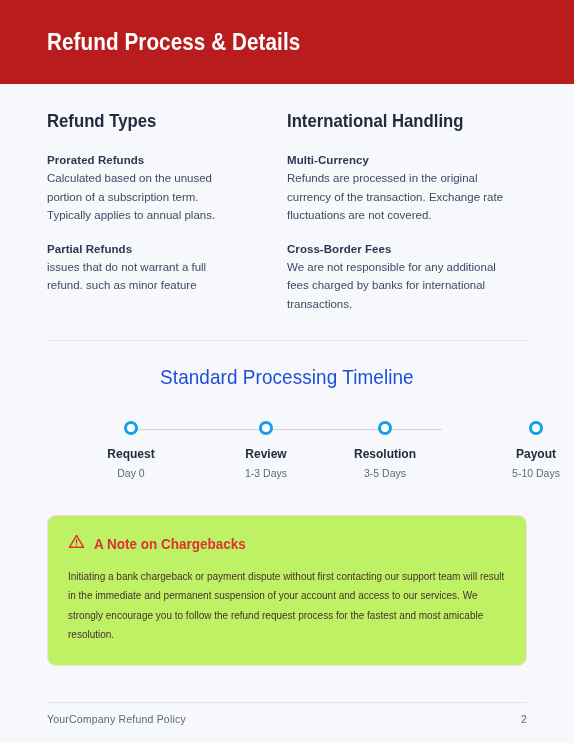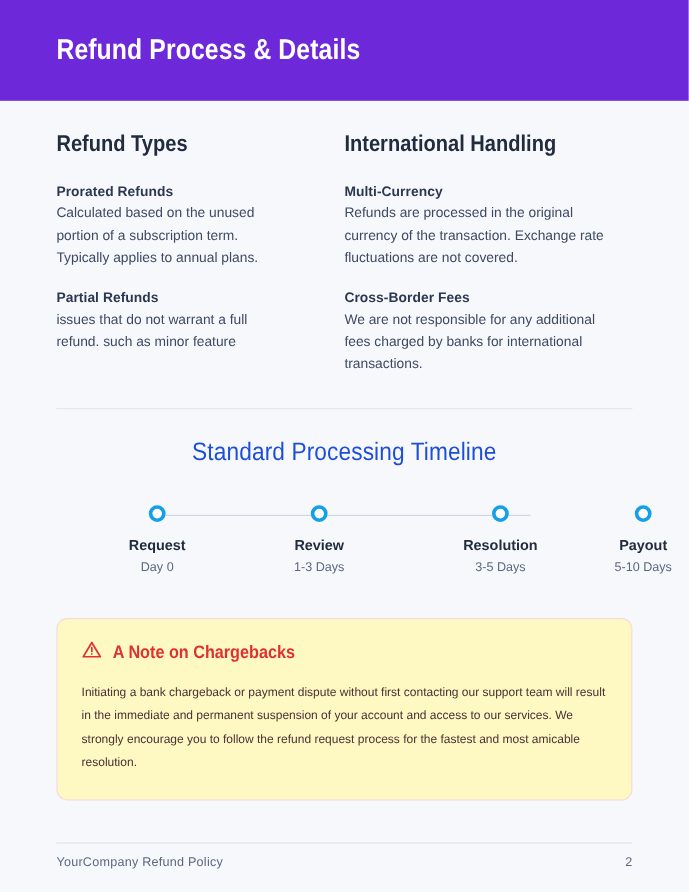--- a/index.html
+++ b/index.html
@@ -18,21 +18,21 @@
     position: relative;
     width: 574px;
     height: 743px;
     background: #f7f8fb;
     box-sizing: border-box;
   }
 
   
   .header {
     height: 84px;
-    background: #6d28d9;
+    background: #b91c1c;
     display: flex;
     align-items: center;
     padding: 0 47px;
     box-sizing: border-box;
   }
   .header-title {
     color: #ffffff;
     font-size: 24px;
     font-weight: bold;
     letter-spacing: 0.1px;
@@ -142,21 +142,21 @@
   }
   .tl-sub {
     margin-top: 6px;
     font-size: 10.5px;
     color: #5b6880;
   }
 
   
   .warning {
     margin-top: 18px;
-    background: #fef9c3;
+    background: #bef264;
     border: 1px solid #f7dada;
     border-radius: 9px;
     padding: 17px 20px 20px 20px;
     box-sizing: border-box;
   }
   .warn-head {
     display: flex;
     align-items: center;
     gap: 9px;
     margin-bottom: 13px;
@@ -270,21 +270,21 @@
         <div class="tl-label">Request</div>
         <div class="tl-sub">Day 0</div>
       </div>
 
       <div class="tl-step" style="left:219px;">
         <div class="tl-dot"></div>
         <div class="tl-label">Review</div>
         <div class="tl-sub">1-3 Days</div>
       </div>
 
-      <div class="tl-step" style="left:370px;">
+      <div class="tl-step" style="left:338px;">
         <div class="tl-dot"></div>
         <div class="tl-label">Resolution</div>
         <div class="tl-sub">3-5 Days</div>
       </div>
 
       <div class="tl-step" style="left:489px;">
         <div class="tl-dot"></div>
         <div class="tl-label">Payout</div>
         <div class="tl-sub">5-10 Days</div>
       </div>

